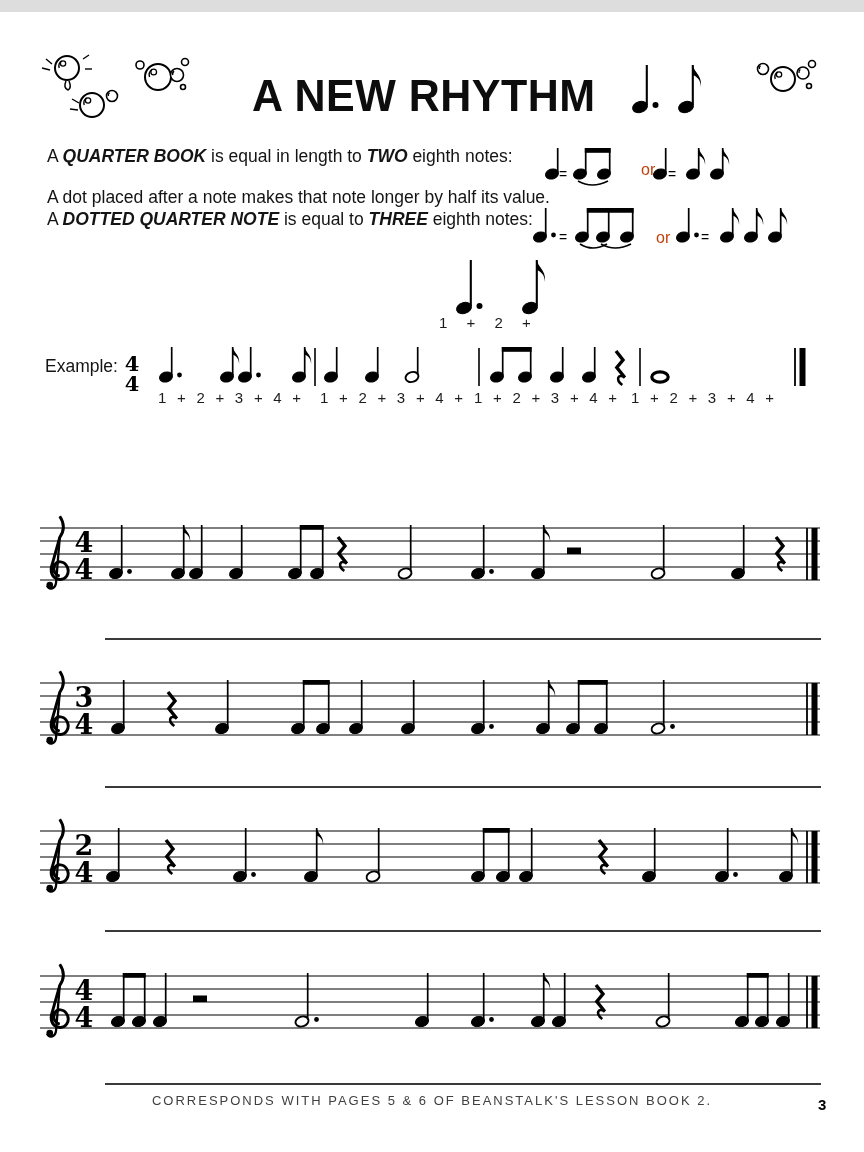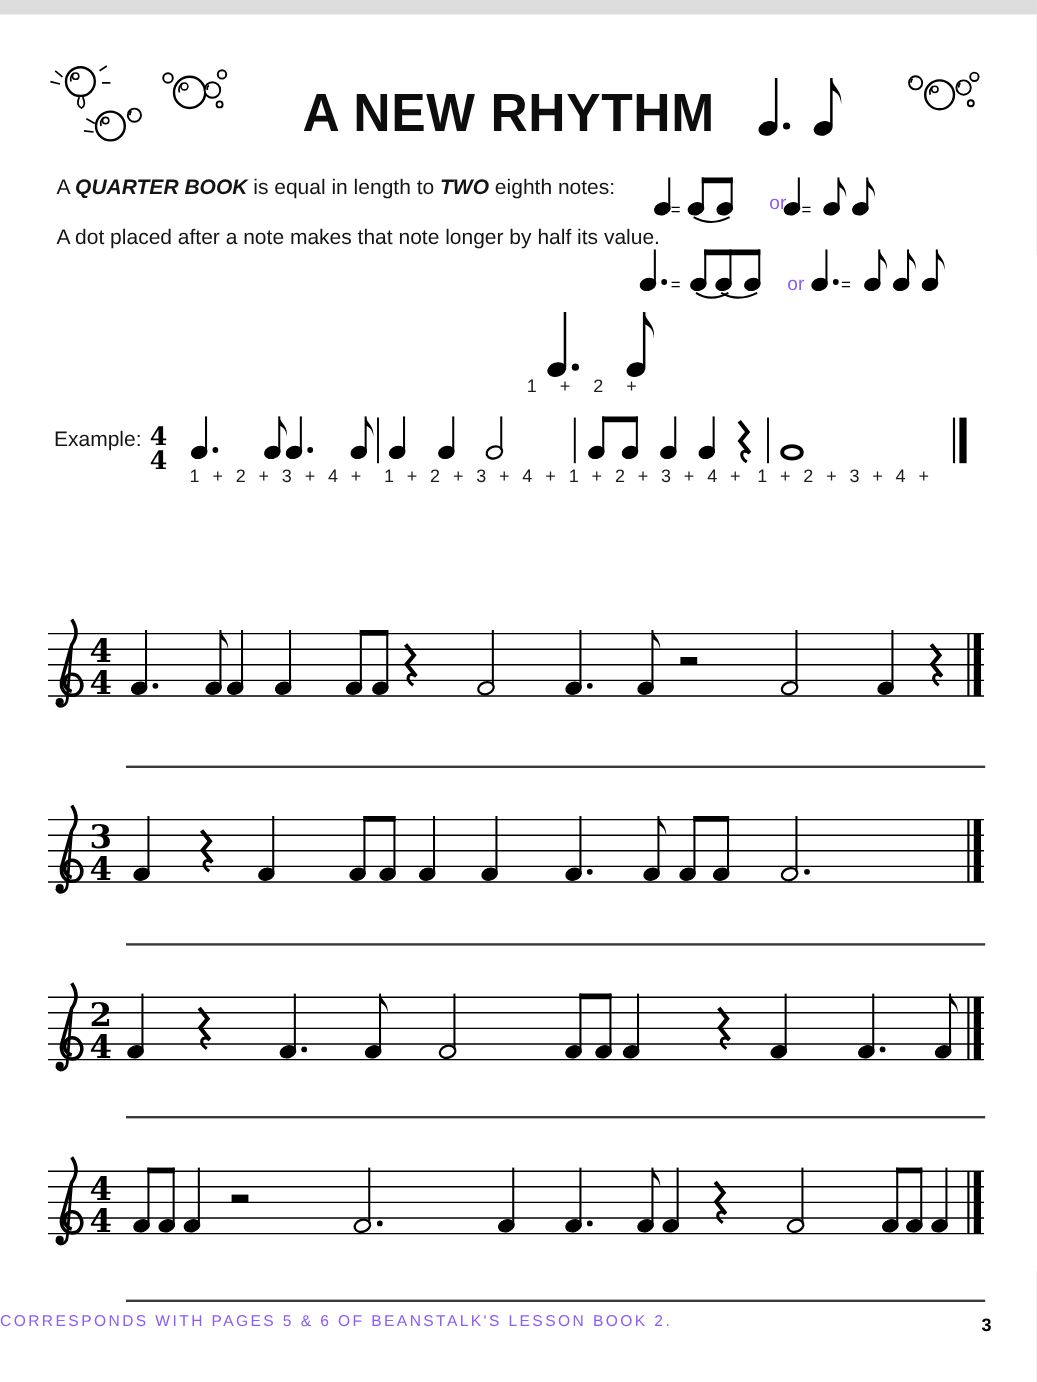--- a/index.html
+++ b/index.html
@@ -3,28 +3,28 @@
 <meta charset="utf-8">
 <style>
   *{margin:0;padding:0;box-sizing:border-box}
   html,body{background:#ddd}
   body{font-family:"Liberation Sans",sans-serif}
   .page{position:relative;width:864px;height:1152px;background:#ffffff;color:#111;overflow:hidden;margin:12px auto}
   .abs{position:absolute}
   .title{font-size:43px;font-weight:900;letter-spacing:.5px;color:#0d0d0d;transform:scaleY(1.04);transform-origin:top left;white-space:nowrap}
   .para{font-size:17.5px;line-height:21.5px;color:#141414}
   .bi{font-weight:700;font-style:italic}
-  .or-word{font-size:16px;color:#8b5cf6}
+  .or-word{font-size:16px;color:#c2410c}
   .example-label{font-size:17.5px;color:#141414}
   .counts{font-size:15px;color:#1c1c1c;white-space:nowrap}
   .count-group{width:146px;word-spacing:6.5px}
   .count-demo{width:98px;word-spacing:15px}
   .instruction{font-size:17.5px;color:#141414;white-space:pre-wrap}
   .answer-line{height:2px;background:#3a3a3a}
-  .footer-text{width:100%;font-size:13px;letter-spacing:2px;color:#8b5cf6}
+  .footer-text{width:100%;text-align:center;font-size:13px;letter-spacing:2px;color:#404040}
   .page-num{font-size:15px;font-weight:700;color:#000}
   svg{display:block;overflow:visible}
 </style>
 </head>
 <body>
 
 <div class="page">
 
   <svg id="bubL" class="abs" style="left:36px;top:34px" width="175" height="95">
       <circle cx="31" cy="22" r="12" fill="#fff" stroke="#000000" stroke-width="2"></circle>
@@ -91,20 +91,21 @@
       <line x1="163.7" y1="34" x2="163.7" y2="10" stroke="#000000" stroke-width="1.7"></line>
       <path d="M163.7,10 c1.2,6 7.5,8 6.4,17 c-0.4,-6.5 -3.9,-8.2 -6.4,-9.4 z" fill="#000000"></path>
       <ellipse cx="182" cy="36" rx="6.6" ry="4.9" fill="#000000" stroke="#000000" stroke-width="1" transform="rotate(-18 182 36)"></ellipse>
       <line x1="187.7" y1="34" x2="187.7" y2="10" stroke="#000000" stroke-width="1.7"></line>
       <path d="M187.7,10 c1.2,6 7.5,8 6.4,17 c-0.4,-6.5 -3.9,-8.2 -6.4,-9.4 z" fill="#000000"></path>
     </svg>
   <span class="abs or-word" style="left:641px;top:149px">or</span>
 
   <p class="abs para" style="left:47px;top:175px">
     <span style="display:block">A dot placed after a note makes that note longer by half its value.</span>
+    <span style="display:block"><span>A </span><span class="bi">DOTTED QUARTER NOTE</span><span> is equal to </span><span class="bi">THREE</span><span> eighth notes:</span></span>
   </p>
   <svg id="eq2" class="abs" style="left:530px;top:183px" width="290" height="64">
       <ellipse cx="10" cy="42" rx="6.6" ry="4.9" fill="#000000" stroke="#000000" stroke-width="1" transform="rotate(-18 10 42)"></ellipse>
       <line x1="15.7" y1="40" x2="15.7" y2="13" stroke="#000000" stroke-width="1.7"></line>
       <circle cx="23.5" cy="40" r="2.4" fill="#000000"></circle>
       <text x="33" y="47" text-anchor="middle" font-size="14" font-family="&quot;Liberation Sans&quot;,sans-serif" fill="#000000">=</text>
       <ellipse cx="52" cy="42" rx="6.6" ry="4.9" fill="#000000" stroke="#000000" stroke-width="1" transform="rotate(-18 52 42)"></ellipse>
       <line x1="57.7" y1="40" x2="57.7" y2="13" stroke="#000000" stroke-width="1.7"></line>
       <ellipse cx="73" cy="42" rx="6.6" ry="4.9" fill="#000000" stroke="#000000" stroke-width="1" transform="rotate(-18 73 42)"></ellipse>
       <line x1="78.7" y1="40" x2="78.7" y2="13" stroke="#000000" stroke-width="1.7"></line>

